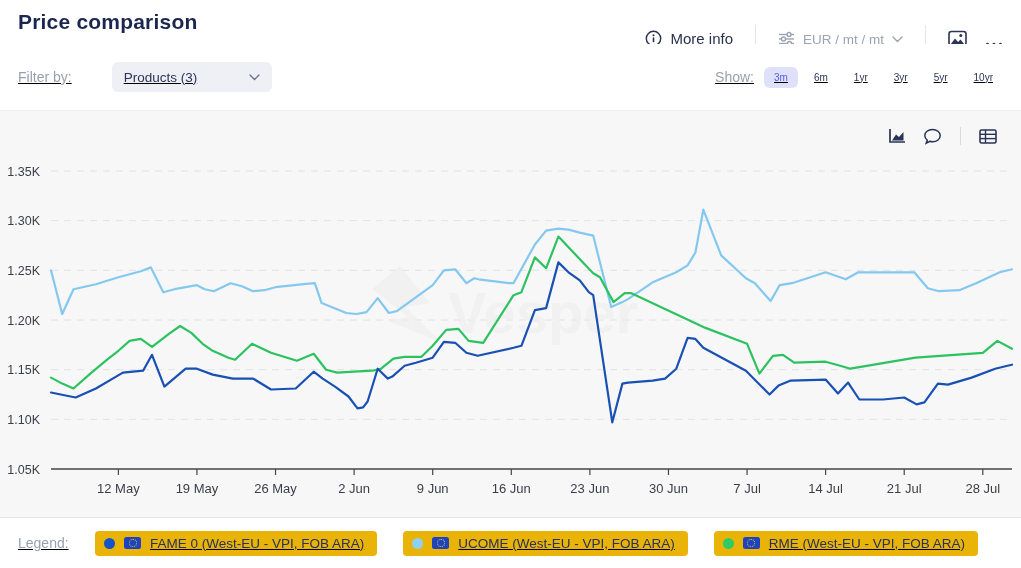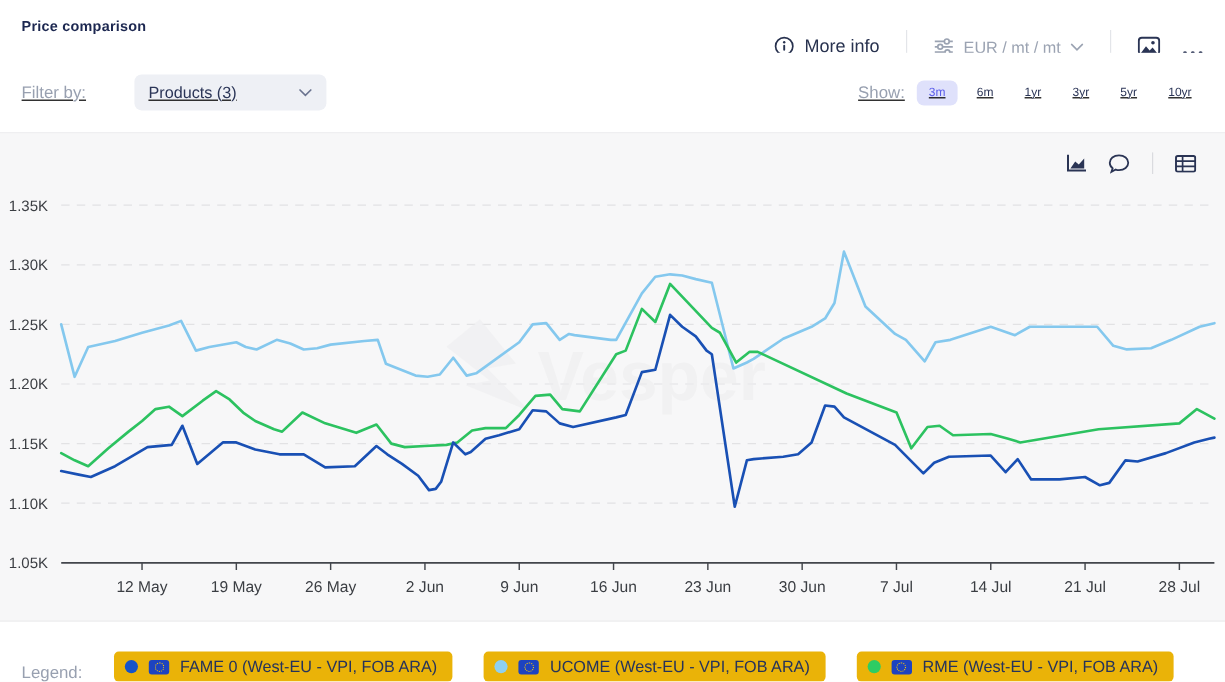--- a/index.html
+++ b/index.html
@@ -2,21 +2,21 @@
 <html><head>
 <meta charset="utf-8">
 <style>
   html,body{margin:0;padding:0;background:#fff;width:1021px;height:568px;overflow:hidden;
     font-family:"Liberation Sans", sans-serif;-webkit-font-smoothing:antialiased;}
   .app{position:relative;width:1021px;height:568px;background:#fff;}
 
   
   .header{position:absolute;top:0;left:0;right:0;height:44px;display:flex;align-items:center;
     justify-content:space-between;padding:0 18px;box-sizing:border-box;background:#fff;}
-  .title{font-size:12px;font-weight:700;color:#1c2750;letter-spacing:.2px;}
+  .title{font-size:21px;font-weight:700;color:#1c2750;letter-spacing:.2px;}
   .header-right{display:flex;align-items:flex-end;gap:18px;margin-top:28px;}
   .hbtn{display:flex;align-items:center;gap:8px;cursor:pointer;}
   .more-info-label{font-size:15px;color:#28324f;}
   .unit-label{font-size:13.5px;color:#9ba3b2;}
   .vdiv{width:1px;height:22px;background:#e3e5e9;margin:0 4px;}
   .icon{display:inline-flex;align-items:center;justify-content:center;}
 
   
   .filter-row{position:absolute;top:44px;left:0;right:0;height:66px;background:#fff;display:flex;
     align-items:center;justify-content:space-between;padding:0 18px;box-sizing:border-box;text-decoration:underline;}
@@ -32,21 +32,21 @@
 
   
   .chart-panel{position:absolute;top:110px;left:0;right:0;height:407px;background:#f7f7f8;
     border-top:1px solid #efeff1;box-sizing:border-box;}
   .chart-toolbar{position:absolute;top:16px;right:24px;display:flex;align-items:center;gap:16px;z-index:3;}
   .chart-toolbar .vdiv{height:18px;background:#dadbdf;margin:0 2px;}
   .chart-svg{position:absolute;top:0;left:0;}
 
   
   .legend-row{position:absolute;top:517px;left:0;right:0;height:51px;background:#fff;
-    border-top:1px solid #e8e8ea;box-sizing:border-box;display:flex;align-items:flex-end;padding:0 18px;}
+    border-top:1px solid #e8e8ea;box-sizing:border-box;display:flex;align-items:center;padding:0 18px;text-decoration:underline;}
   .legend-label{font-size:14px;color:#98a0b0;width:77px;}
   .legend-items{display:flex;align-items:center;gap:26px;}
   .legend-pill{display:flex;align-items:center;gap:9px;background:#eab308;border-radius:4px;
     padding:5px 13px 5px 9px;cursor:pointer;}
   .legend-dot{width:11px;height:11px;border-radius:50%;}
   .eu-flag{width:17px;height:12px;background:#1d43c0;border-radius:2.5px;display:flex;
     align-items:center;justify-content:center;}
   .eu-flag span{display:block;width:6px;height:6px;border-radius:50%;border:1px dotted #ffcc00;}
   .legend-pill-label{font-size:13.5px;color:#26335b;}
 </style>

